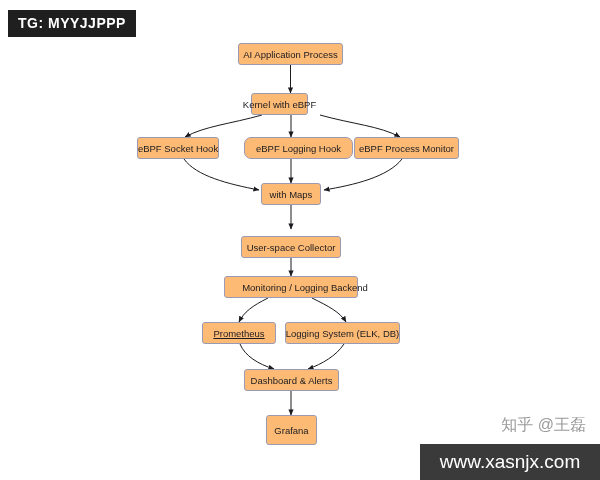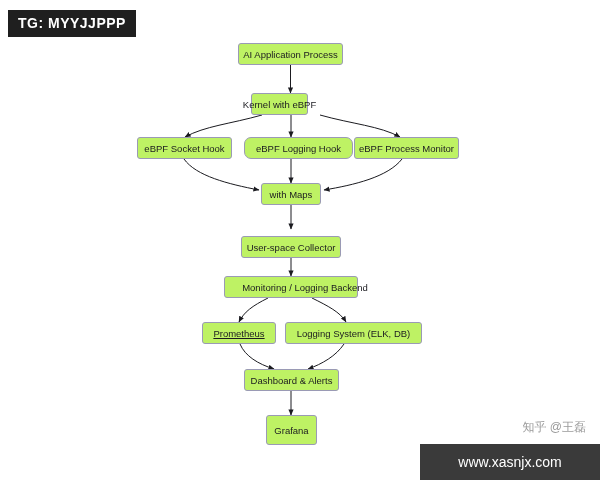--- a/index.html
+++ b/index.html
@@ -35,48 +35,48 @@
     font-family: "Liberation Sans", sans-serif;
   }
   .wm-url {
     position: absolute;
     right: 0px;
     bottom: 0px;
     width: 180px;
     height: 36px;
     background: #3a3a3a;
     color: #ffffff;
-    font-size: 14px;
+    font-size: 19px;
     display: flex;
     align-items: center;
     justify-content: center;
     z-index: 20;
     font-family: "Liberation Sans", sans-serif;
   }
   .wm-zhihu {
     position: absolute;
     right: 14px;
     bottom: 44px;
     color: #9a9a9a;
-    font-size: 12px;
+    font-size: 16px;
     z-index: 19;
     font-family: "Liberation Sans", sans-serif;
     white-space: nowrap;
   }
   svg#edges {
     position: absolute;
     left: 0; top: 0;
     width: 600px;
     height: 480px;
     z-index: 1;
   }
   .node {
     position: absolute;
     box-sizing: border-box;
-    background: #bef264;
+    background: #fdba74;
     border: 1px solid #9a9ab5;
     border-radius: 3px;
     color: #1b1b20;
     font-size: 9.5px;
     display: flex;
     align-items: center;
     justify-content: center;
     text-align: center;
     z-index: 5;
     white-space: nowrap;
@@ -110,27 +110,27 @@
         <path d="M 312 298 C 328 306, 340 312, 346 322"></path>
         <path d="M 240 344 C 245 356, 258 364, 274 369"></path>
         <path d="M 344 344 C 336 356, 322 364, 308 369"></path>
         <path d="M 291 391 L 291 415"></path>
       </g>
   </svg>
 
   <div id="node-layer">
       <div class="node" style="left: 238px; top: 43px; width: 105px; height: 22px;">AI Application Process</div>
       <div class="node" style="left: 251px; top: 93px; width: 57px; height: 22px;">Kernel with eBPF</div>
-      <div class="node" style="left: 137px; top: 137px; width: 95px; height: 22px;">eBPF Socket Hook</div>
+      <div class="node" style="left: 137px; top: 137px; width: 82px; height: 22px;">eBPF Socket Hook</div>
       <div class="node" style="left: 244px; top: 137px; width: 109px; height: 22px; border-radius: 7px;">eBPF Logging Hook</div>
       <div class="node" style="left: 354px; top: 137px; width: 105px; height: 22px;">eBPF Process Monitor</div>
       <div class="node" style="left: 261px; top: 183px; width: 60px; height: 22px;">with Maps</div>
       <div class="node" style="left: 241px; top: 236px; width: 100px; height: 22px;">User-space Collector</div>
       <div class="node" style="left: 224px; top: 276px; width: 134px; height: 22px; padding-left: 28px;">Monitoring / Logging Backend</div>
       <div class="node" style="left: 202px; top: 322px; width: 74px; height: 22px; text-decoration: underline;">Prometheus</div>
-      <div class="node" style="left: 285px; top: 322px; width: 137px; height: 22px;">Logging System (ELK, DB)</div>
+      <div class="node" style="left: 285px; top: 322px; width: 115px; height: 22px;">Logging System (ELK, DB)</div>
       <div class="node" style="left: 244px; top: 369px; width: 95px; height: 22px;">Dashboard &amp; Alerts</div>
       <div class="node" style="left: 266px; top: 415px; width: 51px; height: 30px;">Grafana</div>
     </div>
 
   <div class="wm-zhihu">知乎 @王磊</div>
   <div class="wm-url">www.xasnjx.com</div>
 </div>
 
 </body></html>

